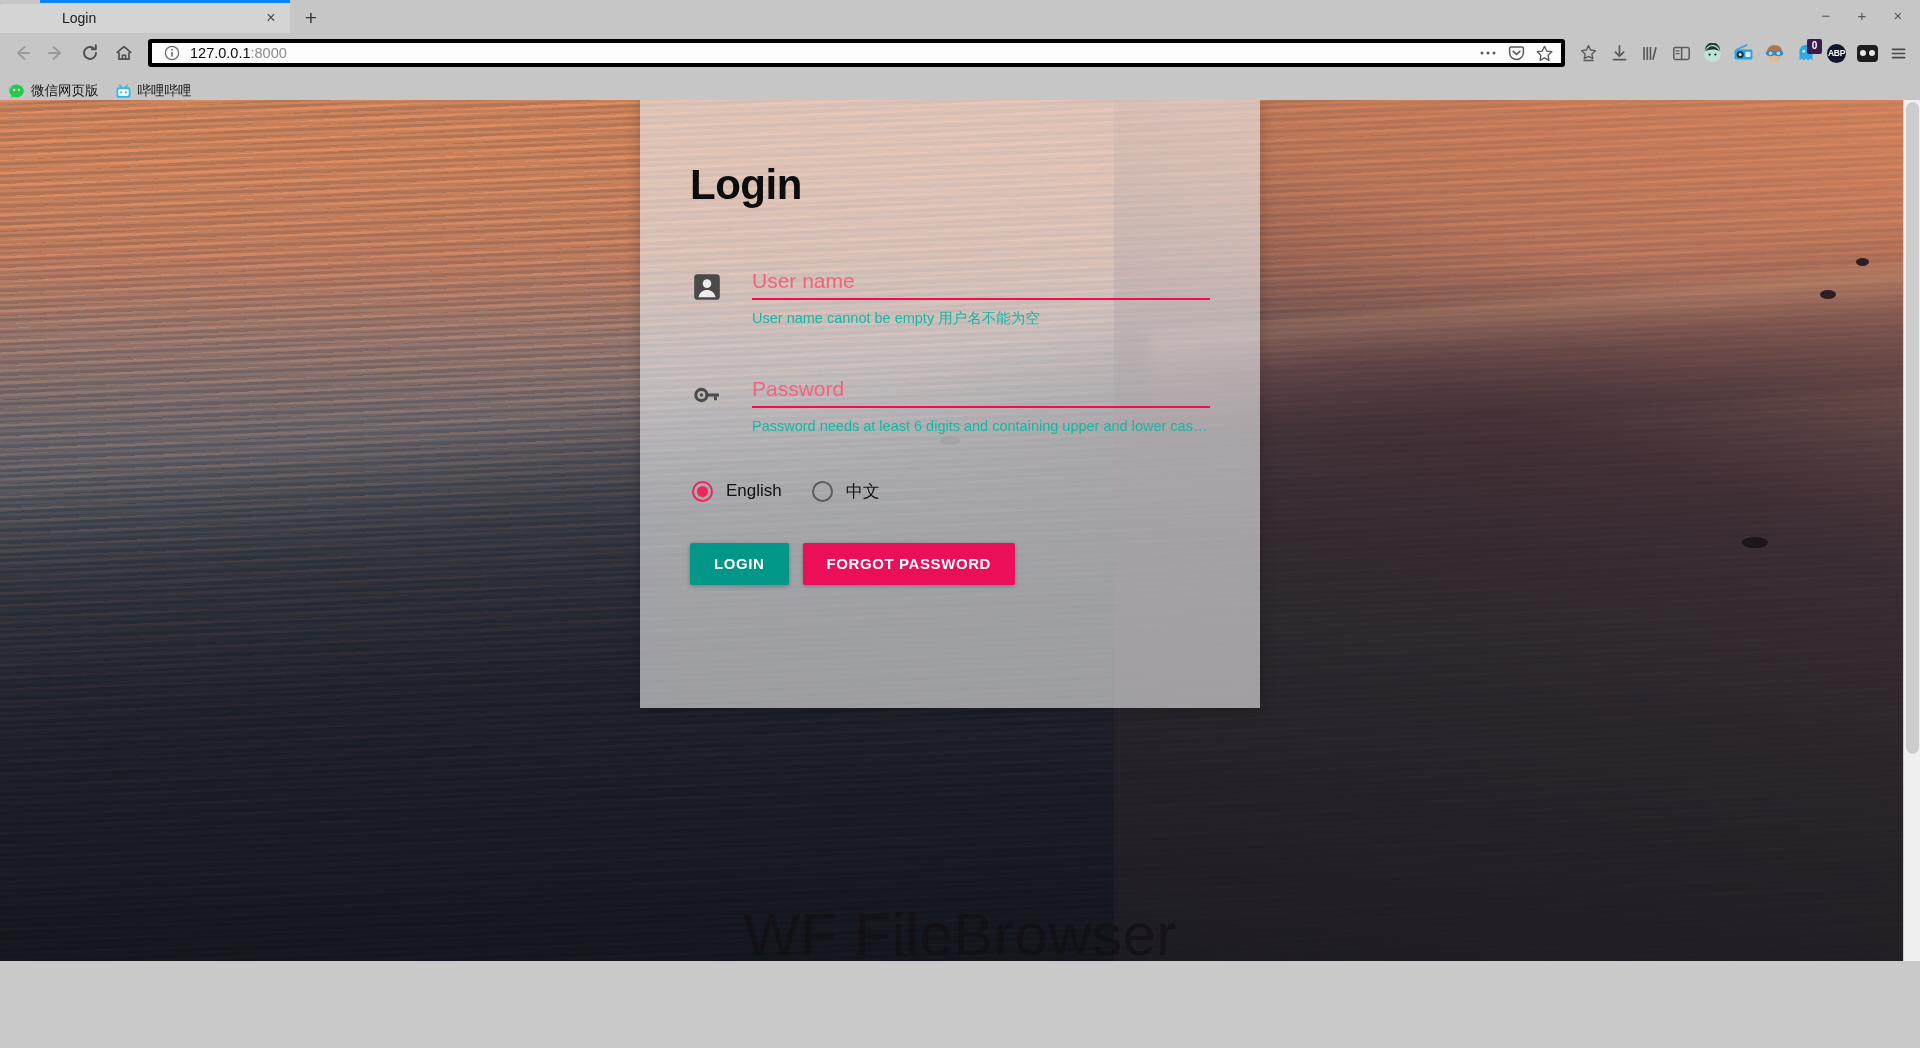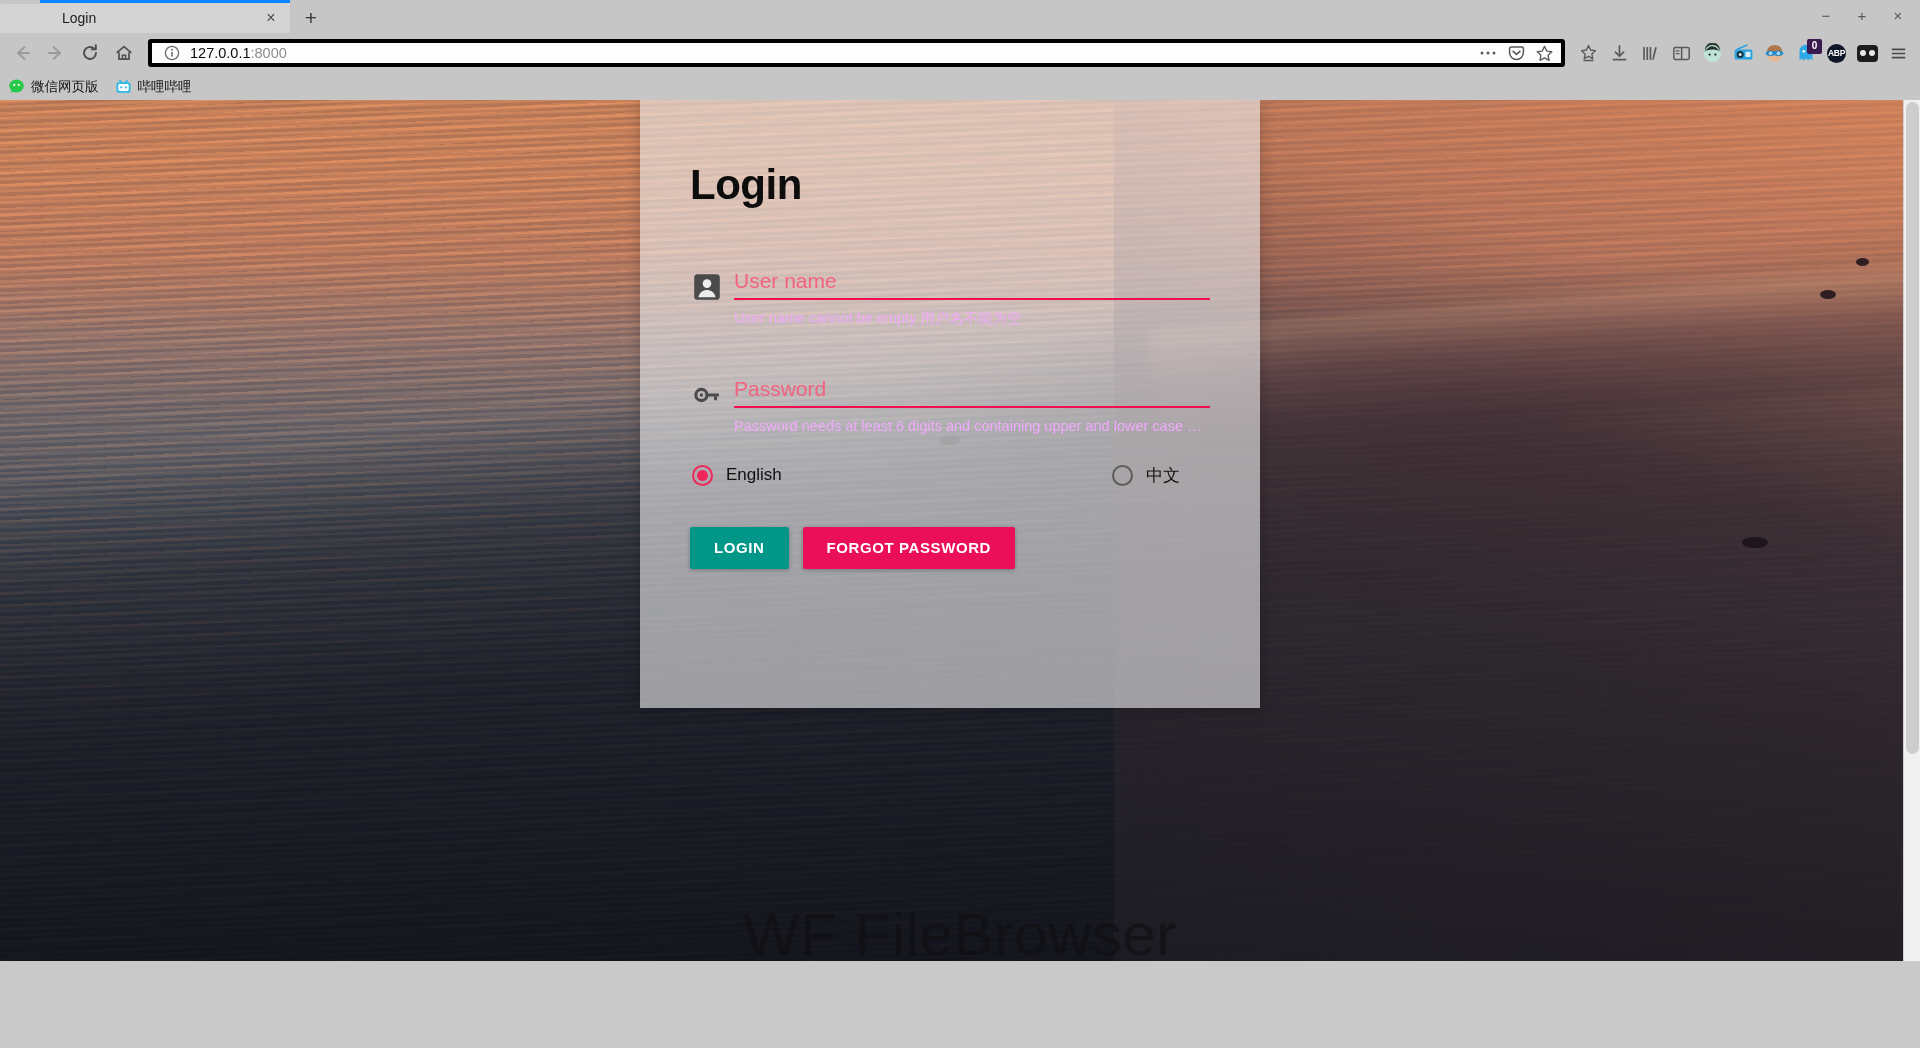--- a/index.html
+++ b/index.html
@@ -154,21 +154,21 @@
     background: #1d1d1d;
     display: flex; align-items: center; justify-content: center; gap: 3px;
   }
   .dark-sq i { width: 6px; height: 6px; border-radius: 50%; background: #e8e8e8; display:block; }
 
   
   .bookmarks {
     height: 27px;
     background: #c6c6c6;
     display: flex;
-    align-items: center;
+    align-items: flex-end;
     padding: 0 8px;
     gap: 16px;
     flex: none;
   }
   .bm { display: flex; align-items: center; gap: 6px; }
   .bm-label { font-size: 13.5px; color: #151515; white-space: nowrap; }
   .bm-ico { width: 17px; height: 17px; display:flex; align-items:center; justify-content:center; flex:none;}
 
   
   .viewport {
@@ -296,51 +296,50 @@
     align-items: flex-start;
     margin-top: 58px;
   }
   .field.pw { margin-top: 44px; }
   .field-icon {
     width: 34px; height: 34px;
     flex: none;
     margin-top: 6px;
     display: flex; align-items: center; justify-content: center;
   }
-  .field-body { flex: 1; margin-left: 10px; min-width: 0; }
+  .field-body { flex: 1; margin-left: 28px; min-width: 0; }
   .field-input {
     width: 100%;
     height: 36px;
     border: none;
     background: transparent;
     outline: none;
     font-family: "Liberation Sans", sans-serif;
     font-size: 21px;
     color: #222;
     padding: 0;
     border-bottom: 2px solid #f10d4f;
     display: block;
   }
   .field-input::placeholder { color: #f3627f; opacity: 1; }
   .field-error {
     font-size: 14.5px;
-    color: #f0abfc;
+    color: #14b8a6;
     margin-top: 9px;
     white-space: nowrap;
     overflow: hidden;
     text-overflow: ellipsis;
     line-height: 1.3;
   }
 
   .radios {
     display: flex;
     align-items: center;
-    margin-top: 28px;
+    margin-top: 44px;
     padding-left: 2px;
-    justify-content: space-between;
   }
   .radio {
     display: flex;
     align-items: center;
     margin-right: 30px;
     cursor: default;
   }
   .radio-mark {
     width: 21px; height: 21px;
     border-radius: 50%;

